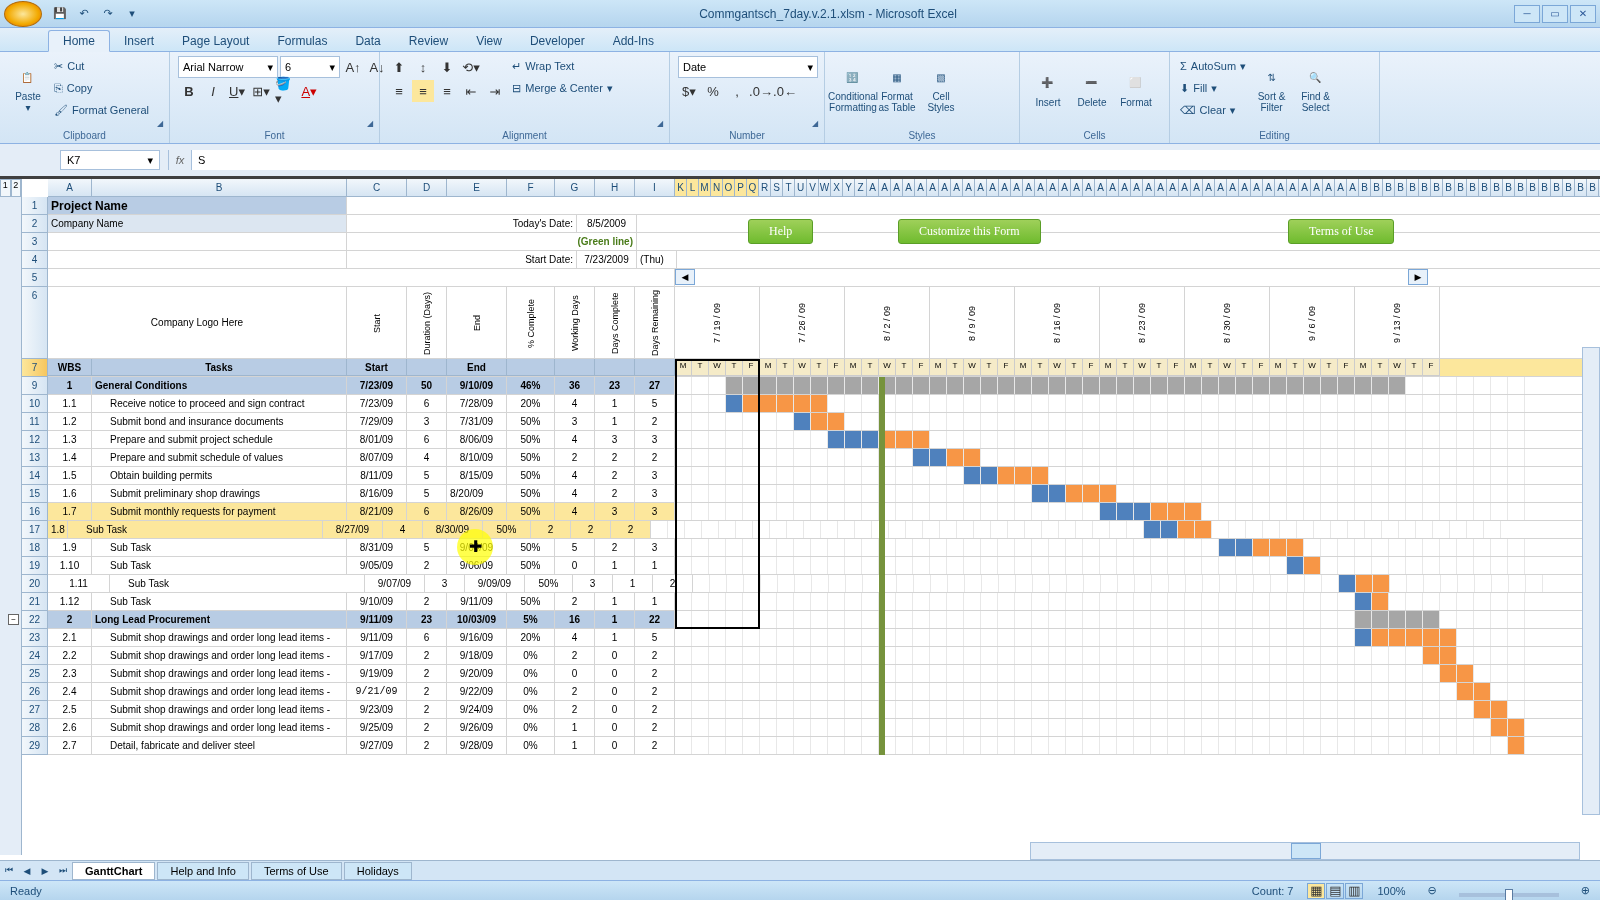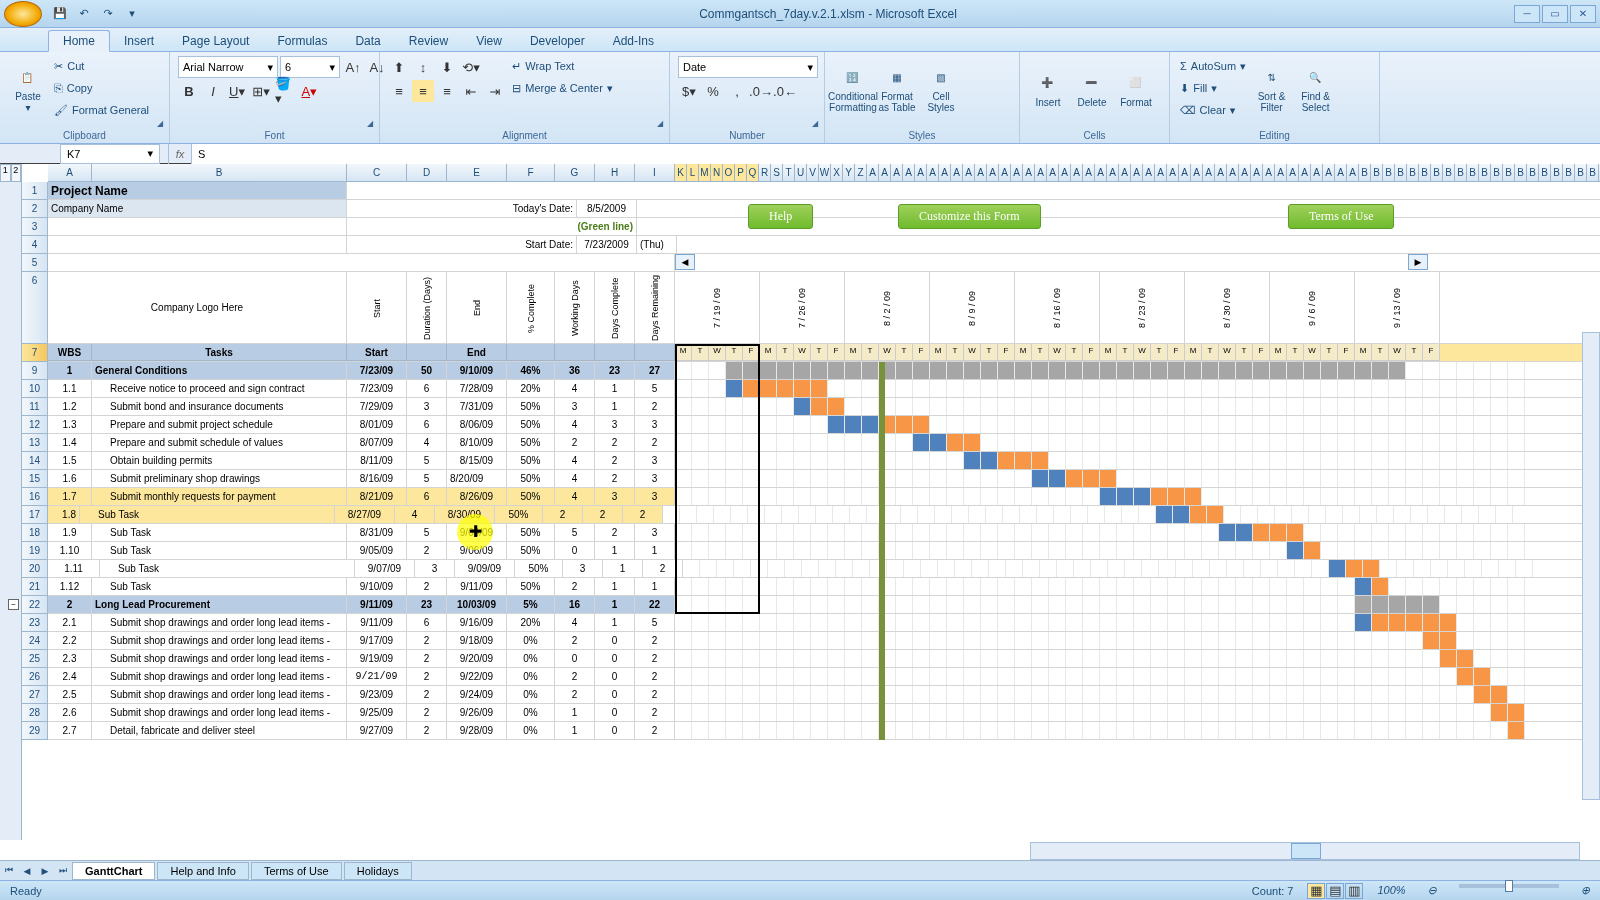--- a/index.html
+++ b/index.html
@@ -18,21 +18,21 @@
 .rgroup { border-right: 1px solid #b5cde3; padding: 4px 8px 2px; display: flex; flex-direction: column; justify-content: space-between; position: relative; }
 .rgroup-label { text-align: center; font-size: 10px; color: #3e6896; padding-top: 2px; }
 .rgroup-body { flex: 1; display: flex; align-items: flex-start; gap: 4px; }
 .big-btn { width: 40px; height: 66px; display: flex; flex-direction: column; align-items: center; justify-content: center; font-size: 10px; color: #1e4e79; cursor: pointer; border-radius: 3px; }
 .icon-box { width: 24px; height: 24px; display: flex; align-items: center; justify-content: center; margin-bottom: 2px; }
 .stack { display: flex; flex-direction: column; gap: 2px; }
 .small-row { display: flex; align-items: center; gap: 4px; font-size: 11px; color: #1e4e79; height: 20px; cursor: pointer; padding: 0 2px; }
 .toolbar-row { display: flex; gap: 2px; align-items: center; }
 .tb-btn { width: 22px; height: 22px; display: flex; align-items: center; justify-content: center; border: 1px solid transparent; color: #333; cursor: pointer; font-size: 13px; }
 .dropdown-box { height: 22px; border: 1px solid #a7c0dc; background: #fff; display: flex; align-items: center; padding: 0 4px; font-size: 11px; min-width: 60px; justify-content: space-between; }
-.formula-bar { height: 20px; background: #e4edf7; display: flex; align-items: center; border-bottom: 1px solid #404040; }
+.formula-bar { height: 35px; background: #e4edf7; display: flex; align-items: center; border-bottom: 3px solid #404040; }
 .name-box { width: 100px; border: 1px solid #a7c0dc; background: #fff; margin: 0 8px 0 60px; height: 20px; display: flex; align-items: center; padding: 0 6px; font-size: 11px; justify-content: space-between; }
 .fx-btn { width: 24px; height: 20px; display: flex; align-items: center; justify-content: center; font-style: italic; color: #666; border-left: 1px solid #a7c0dc; border-right: 1px solid #a7c0dc; }
 .formula-input { flex: 1; height: 20px; padding: 0 6px; font-size: 11px; background: #fff; border: none; }
 .sheet-area { position: relative; height: 676px; overflow: hidden; background: #fff; }
 .col-headers { position: absolute; top: 0; left: 48px; height: 18px; display: flex; background: linear-gradient(#f2f7fb, #d6e5f3); border-bottom: 1px solid #9eb6ce; }
 .chdr { border-right: 1px solid #9eb6ce; text-align: center; font-size: 10px; color: #1e4e79; line-height: 18px; cursor: pointer; }
 .row-headers { position: absolute; top: 18px; left: 22px; width: 26px; }
 .rhdr { height: 18px; border-bottom: 1px solid #9eb6ce; border-right: 1px solid #9eb6ce; background: linear-gradient(90deg,#f2f7fb,#d6e5f3); text-align: center; font-size: 10px; color: #1e4e79; line-height: 18px; cursor: pointer; }
 .rhdr.sel { background: linear-gradient(90deg,#fce79c,#f6c65e); }
 .outline-strip { position: absolute; top: 0; left: 0; width: 22px; background: #e4edf7; height: 100%; border-right: 1px solid #9eb6ce; }
@@ -51,21 +51,21 @@
 .gbar-gray { background: #a6a6a6; }
 .vert-text { writing-mode: vertical-rl; transform: rotate(180deg); font-size: 9px; height: 72px; display: inline-block; }
 .green-btn { background: linear-gradient(#9fd05a,#6fbb2e); border: 1px solid #5a9e27; border-radius: 3px; color: #fff; padding: 4px 20px; font-size: 12px; cursor: pointer; position: absolute; font-family: Liberation Serif, serif; }
 .date-header-row { height: 72px; }
 .tabs-strip { position: absolute; bottom: 20px; left: 0; right: 0; height: 20px; background: #d3e5f5; display: flex; align-items: center; border-top: 1px solid #9eb6ce; }
 .tab-btn { width: 18px; height: 16px; display: flex; align-items: center; justify-content: center; font-size: 9px; color: #1e4e79; cursor: pointer; }
 .sheet-tab { padding: 2px 12px; font-size: 11px; background: #fff; border: 1px solid #9eb6ce; margin-right: 2px; cursor: pointer; }
 .sheet-tab.active { font-weight: bold; background: #fff; }
 .sheet-tab:not(.active) { background: #cde6f7; }
 .status-bar { position: absolute; bottom: 0; left: 0; right: 0; height: 20px; background: linear-gradient(#cde6f7,#b5d5ee); display: flex; align-items: center; justify-content: space-between; padding: 0 10px; font-size: 11px; color: #1e4e79; border-top: 1px solid #8db2e3; }
-.zoom-ctrl { display: flex; align-items: flex-start; gap: 22px; font-style: italic; }
+.zoom-ctrl { display: flex; align-items: flex-end; gap: 22px; }
 .zoom-slider { width: 100px; height: 4px; background: #a7c0dc; position: relative; }
 .zoom-thumb { width: 8px; height: 12px; background: #fff; border: 1px solid #5a7ca3; position: absolute; left: 46px; top: -4px; }
 .scrollbar-h { position: absolute; bottom: 20px; right: 20px; height: 18px; width: 550px; background: #e4edf7; border: 1px solid #a7c0dc; }
 .scrollbar-v { position: absolute; top: 168px; right: 0; width: 18px; bottom: 40px; background: #e4edf7; border: 1px solid #a7c0dc; }
 .day-hdr { width: 17px; text-align: center; font-size: 8px; background: #f5ebc8; border-right: 1px solid #ccc; border-bottom: 1px solid #ccc; line-height: 14px; }
 .today-line { position: absolute; width: 6px; background: #76933c; top: 0; bottom: 0; z-index: 5; }
 .sel-highlight { position:absolute; background:#ffff00; border-radius:50%; width:36px; height:36px; opacity:.7; z-index:20; pointer-events:none;}
 .cursor-cross { position:absolute; z-index:21; font-size:16px; color:#000; pointer-events:none;}
 .corner-dlg { position:absolute; right:2px; bottom:14px; width:10px; height:10px; font-size:8px; color:#3e6896; cursor:pointer;}
 </style>
@@ -995,21 +995,21 @@
         <div class="gantt-cell"></div>
         <div class="gantt-cell"></div>
         <div class="gantt-cell"></div>
         <div class="gantt-cell"></div>
         <div class="gantt-cell"></div>
         <div class="gantt-cell"></div>
         <div class="gantt-cell"></div>
         <div class="gantt-cell"></div>
       </div>
       <div class="grid-row highlight-row">
-        <div class="cell " style="width: 32px; text-align: right;">1.8</div>
+        <div class="cell " style="width: 20px; text-align: left;">1.8</div>
         <div class="cell " style="width: 255px; padding-left: 18px;">Sub Task</div>
         <div class="cell " style="width: 60px; text-align: center;">8/27/09</div>
         <div class="cell " style="width: 40px; text-align: center;">4</div>
         <div class="cell " style="width: 60px; text-align: center;">8/30/09</div>
         <div class="cell " style="width: 48px; text-align: center;">50%</div>
         <div class="cell " style="width: 40px; text-align: center;">2</div>
         <div class="cell " style="width: 40px; text-align: center;">2</div>
         <div class="cell " style="width: 40px; text-align: center;">2</div>
         <div class="gantt-cell"></div>
         <div class="gantt-cell"></div>
@@ -1178,21 +1178,21 @@
         <div class="gantt-cell"></div>
         <div class="gantt-cell"></div>
         <div class="gantt-cell"></div>
         <div class="gantt-cell"></div>
         <div class="gantt-cell"></div>
         <div class="gantt-cell"></div>
         <div class="gantt-cell"></div>
         <div class="gantt-cell"></div>
       </div>
       <div class="grid-row">
-        <div class="cell " style="width: 52px; text-align: center;">1.11</div>
+        <div class="cell " style="width: 62px; text-align: center;">1.11</div>
         <div class="cell " style="width: 255px; padding-left: 18px;">Sub Task</div>
         <div class="cell " style="width: 60px; text-align: center;">9/07/09</div>
         <div class="cell " style="width: 40px; text-align: center;">3</div>
         <div class="cell " style="width: 60px; text-align: center;">9/09/09</div>
         <div class="cell " style="width: 48px; text-align: center;">50%</div>
         <div class="cell " style="width: 40px; text-align: center;">3</div>
         <div class="cell " style="width: 40px; text-align: center;">1</div>
         <div class="cell " style="width: 40px; text-align: center;">2</div>
         <div class="gantt-cell"></div>
         <div class="gantt-cell"></div>

